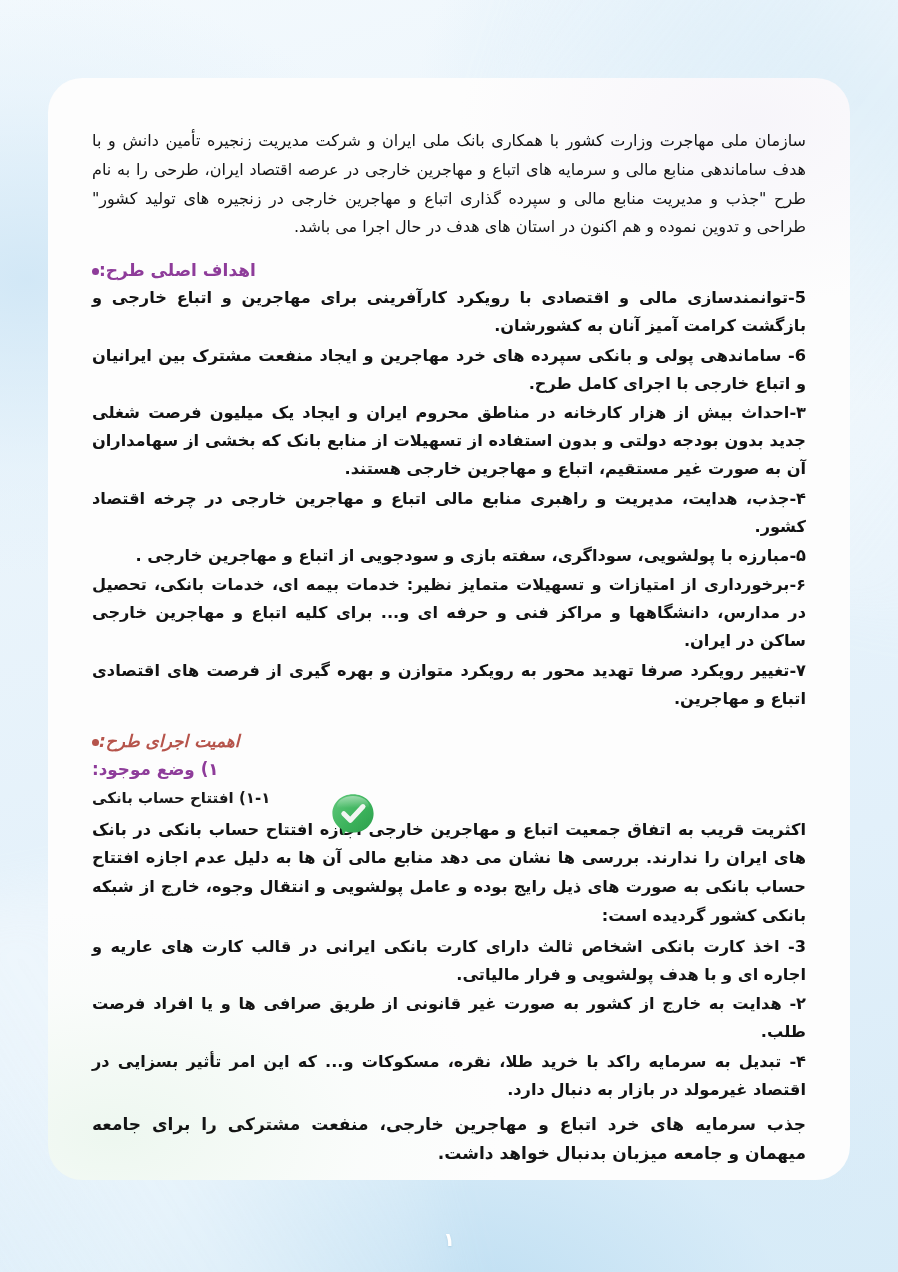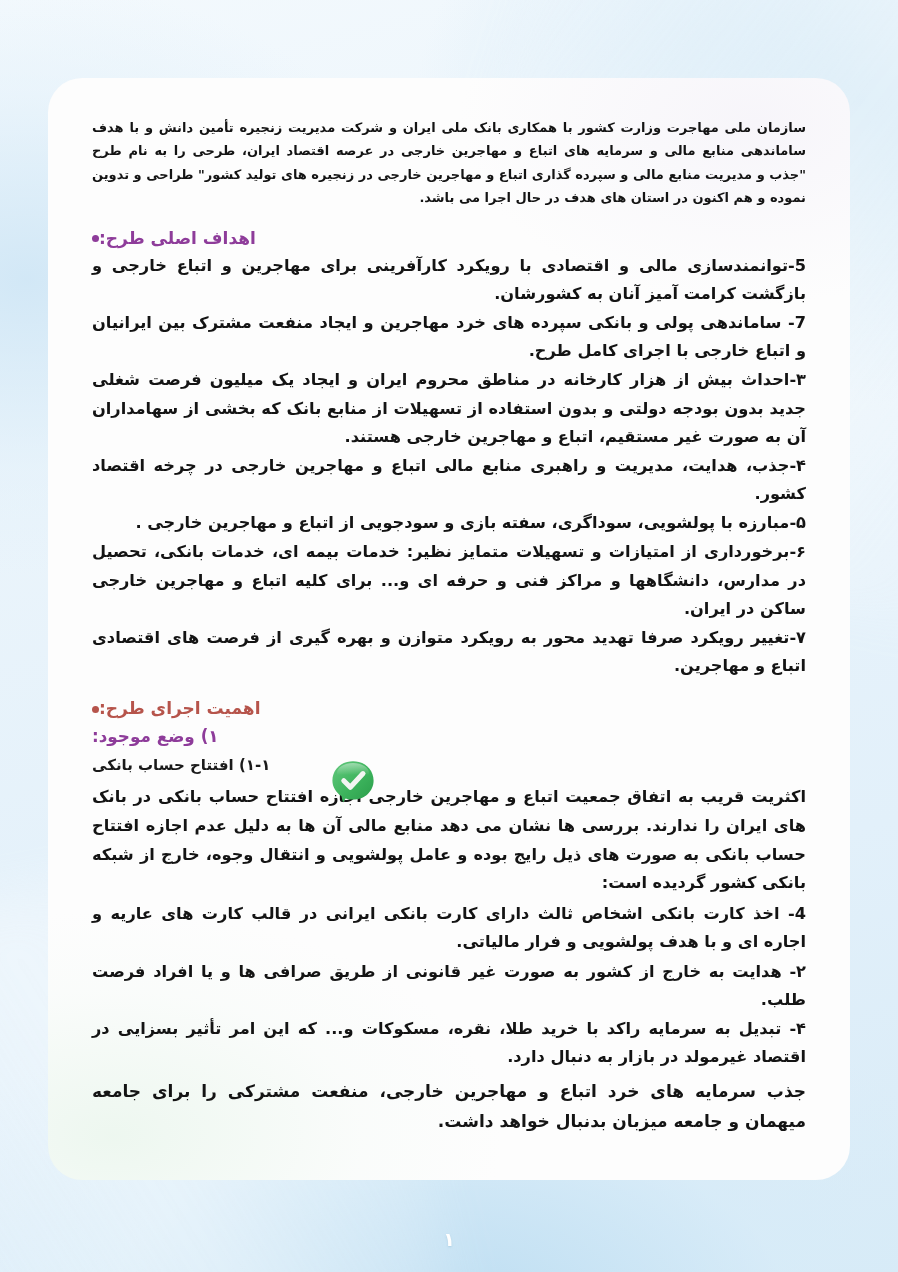--- a/index.html
+++ b/index.html
@@ -74,25 +74,25 @@
   }
 
   
   .intro, .para, .li, .sub-title, .bold-note {
     color: #141414;
     text-align: justify;
     direction: rtl;
   }
 
   .intro {
-    font-size: 13px;
-    font-weight: 700;
+    font-size: 16px;
+    font-weight: 400;
     line-height: 1.80;
     letter-spacing: 0.1px;
-    margin: 4px 0 8px 0;
+    margin: 15px 0 8px 0;
   }
 
   .section-head {
     display: flex;
     flex-direction: row-reverse;
     justify-content: flex-start;
     align-items: center;
     margin: 18px 0 4px 0;
   }
   .section-head .dot {
@@ -102,21 +102,21 @@
     margin-top: 2px;
   }
   .section-head .head-text {
     font-size: 17px;
     font-weight: 700;
     letter-spacing: .2px;
     white-space: nowrap;
   }
   .head-purple .head-text { color: #8e3c9a; }
   .head-purple .dot { background: #8e3c9a; }
-  .head-orange .head-text { color: #b6544b; }
+  .head-orange .head-text { color: #b6544b; font-style: italic; }
   .head-orange .dot { background: #b6544b; }
 
   .goals { margin: 2px 0 0 0; }
 
   .li {
     font-size: 16.2px;
     font-weight: 600;
     line-height: 1.74;
     margin: 0 0 1px 0;
   }
@@ -201,21 +201,21 @@
 
       <p class="intro">سازمان ملی مهاجرت وزارت کشور با همکاری بانک ملی ایران و شرکت مدیریت زنجیره تأمین دانش و با هدف ساماندهی منابع مالی و سرمایه های اتباع و مهاجرین خارجی در عرصه اقتصاد ایران، طرحی را به نام طرح "جذب و مدیریت منابع مالی و سپرده گذاری اتباع و مهاجرین خارجی در زنجیره های تولید کشور" طراحی و تدوین نموده و هم اکنون در استان های هدف در حال اجرا می باشد.</p>
 
       <div class="section-head head-purple">
         <span class="dot"></span>
         <span class="head-text">اهداف اصلی طرح:</span>
       </div>
 
       <div class="goals">
         <p class="li">5-توانمندسازی مالی و اقتصادی با رویکرد کارآفرینی برای مهاجرین و اتباع خارجی و بازگشت کرامت آمیز آنان به کشورشان.</p>
-        <p class="li">7- ساماندهی پولی و بانکی سپرده های خرد مهاجرین و ایجاد منفعت مشترک بین ایرانیان و اتباع خارجی با اجرای کامل طرح.</p>
+        <p class="li">6- ساماندهی پولی و بانکی سپرده های خرد مهاجرین و ایجاد منفعت مشترک بین ایرانیان و اتباع خارجی با اجرای کامل طرح.</p>
         <p class="li">۳-احداث بیش از هزار کارخانه در مناطق محروم ایران و ایجاد یک میلیون فرصت شغلی جدید بدون بودجه دولتی و بدون استفاده از تسهیلات از منابع بانک که بخشی از سهامداران آن به صورت غیر مستقیم، اتباع و مهاجرین خارجی هستند.</p>
         <p class="li">۴-جذب، هدایت، مدیریت و راهبری منابع مالی اتباع و مهاجرین خارجی در چرخه اقتصاد کشور.</p>
         <p class="li">۵-مبارزه با پولشویی، سوداگری، سفته بازی و سودجویی از اتباع و مهاجرین خارجی .</p>
         <p class="li">۶-برخورداری از امتیازات و تسهیلات متمایز نظیر: خدمات بیمه ای، خدمات بانکی، تحصیل در مدارس، دانشگاهها و مراکز فنی و حرفه ای و... برای کلیه اتباع و مهاجرین خارجی ساکن در ایران.</p>
         <p class="li">۷-تغییر رویکرد صرفا تهدید محور به رویکرد متوازن و بهره گیری از فرصت های اقتصادی اتباع و مهاجرین.</p>
       </div>
 
       <div class="section-head head-orange">
         <span class="dot"></span>
         <span class="head-text">اهمیت اجرای طرح:</span>
@@ -246,21 +246,21 @@
             <path d="M13.8 21.8 L20.3 28.2 L33.0 14.6" fill="none" stroke="#f2f5f2" stroke-width="5.1" stroke-linecap="round" stroke-linejoin="round"></path>
           </svg>
         </span>
         <div class="sub-line">
           <span class="sub-title">۱-۱) افتتاح حساب بانکی</span>
         </div>
       </div>
 
       <p class="para">اکثریت قریب به اتفاق جمعیت اتباع و مهاجرین خارجی اجازه افتتاح حساب بانکی در بانک های ایران را ندارند. بررسی ها نشان می دهد منابع مالی آن ها به دلیل عدم اجازه افتتاح حساب بانکی به صورت های ذیل رایج بوده و عامل پولشویی و انتقال وجوه، خارج از شبکه بانکی کشور گردیده است:</p>
 
-      <p class="li">4- اخذ کارت بانکی اشخاص ثالث دارای کارت بانکی ایرانی در قالب کارت های عاریه و اجاره ای و با هدف پولشویی و فرار مالیاتی.</p>
+      <p class="li">3- اخذ کارت بانکی اشخاص ثالث دارای کارت بانکی ایرانی در قالب کارت های عاریه و اجاره ای و با هدف پولشویی و فرار مالیاتی.</p>
       <p class="li">۲- هدایت به خارج از کشور به صورت غیر قانونی از طریق صرافی ها و یا افراد فرصت طلب.</p>
       <p class="li">۴- تبدیل به سرمایه راکد با خرید طلا، نقره، مسکوکات و... که این امر تأثیر بسزایی در اقتصاد غیرمولد در بازار به دنبال دارد.</p>
 
       <p class="bold-note">جذب سرمایه های خرد اتباع و مهاجرین خارجی، منفعت مشترکی را برای جامعه میهمان و جامعه میزبان بدنبال خواهد داشت.</p>
 
     </div>
   </div>
 
   <div class="page-number">۱</div>
 

